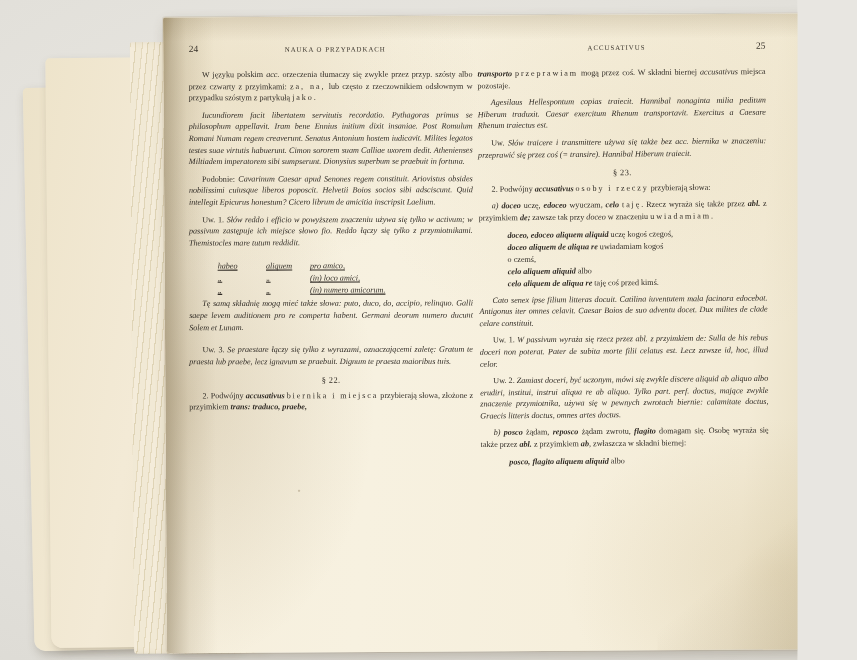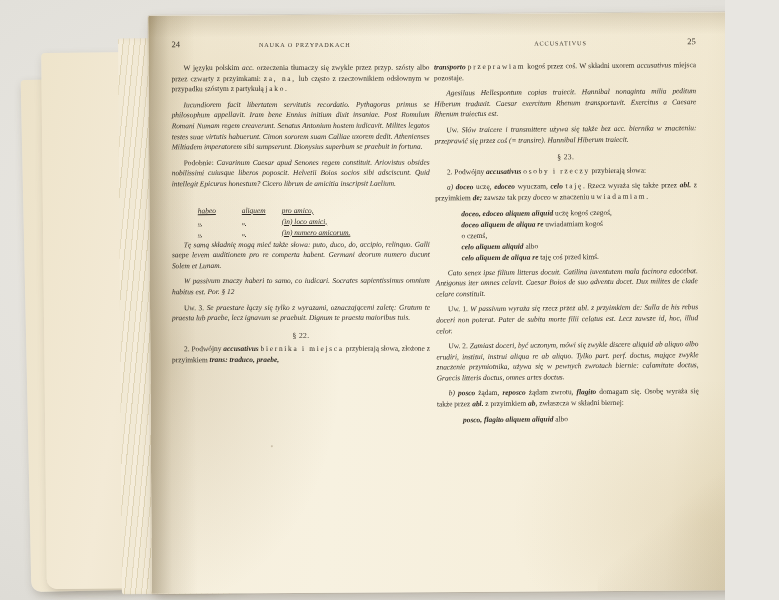--- a/index.html
+++ b/index.html
@@ -188,20 +188,21 @@
 
           <p class="p-ind" id="L-intro"><span>W języku polskim </span><span class="lat">acc.</span><span> orzeczenia tłumaczy się zwykle przez przyp. szósty albo przez czwarty z przyimkami: </span><span class="sparse">za,  na,</span><span> lub często z rzeczownikiem odsłownym w przypadku szóstym z partykułą </span><span class="sparse">jako</span><span>.</span></p>
           <div class="sp"></div>
 
           <p class="p-ind lat">Iucundiorem facit libertatem servitutis recordatio. Pythagoras primus se philosophum appellavit. Iram bene Ennius initium dixit insaniae. Post Romulum Romani Numam regem creaverunt. Senatus Antonium hostem iudicavit. Milites legatos testes suae virtutis habuerunt. Cimon sororem suam Calliae uxorem dedit. Athenienses Miltiadem imperatorem sibi sumpserunt. Dionysius superbum se praebuit in fortuna.</p>
           <div class="sp"></div>
 
           <p class="p-ind" id="L-podobnie"><span>Podobnie: </span><span class="lat">Cavarinum Caesar apud Senones regem constituit. Ariovistus obsides nobilissimi cuiusque liberos poposcit. Helvetii Boios socios sibi adsciscunt. Quid intellegit Epicurus honestum? Cicero librum de amicitia inscripsit Laelium.</span></p>
           <div class="sp"></div>
 
+          <p class="p-ind" id="L-uw1"><span>Uw. 1. </span><span class="lat">Słów reddo i efficio w powyższem znaczeniu używa się tylko w activum; w passivum zastępuje ich miejsce słowo fio. Reddo łączy się tylko z przymiotnikami. Themistocles mare tutum reddidit.</span></p>
           <div class="sp"></div>
 
 
           <div class="dtbl" id="L-habeo">
               <div class="row">
                 <span class="c1 lat">habeo</span>
                 <span class="c2 lat">aliquem</span>
                 <span class="lat">pro amico,</span>
               </div>
               <div class="row">
@@ -212,42 +213,41 @@
               <div class="row">
                 <span class="c1 lat">„</span>
                 <span class="c2 lat">„</span>
                 <span class="lat">(in) numero amicorum.</span>
               </div>
             </div>
 
           <p class="p-ind lat" id="L-same">Tę samą składnię mogą mieć także słowa: puto, duco, do, accipio, relinquo. Galli saepe levem auditionem pro re comperta habent. Germani deorum numero ducunt Solem et Lunam.</p>
           <div class="sp"></div>
 
-          <p class="p-ind lat" id="L-pass">W passivum znaczy haberi to samo, co iudicari. Socrates sapientissimus omnium habitus est. Por. § 12</p>
           <div class="sp"></div>
 
           <p class="p-ind" id="L-uw3"><span>Uw. 3. </span><span class="lat">Se praestare łączy się tylko z wyrazami, oznaczającemi zaletę: Gratum te praesta lub praebe, lecz ignavum se praebuit. Dignum te praesta maioribus tuis.</span></p>
 
           <div class="sect">§ 22.</div>
 
           <p class="p-ind" id="L-s22"><span>2. Podwójny </span><span class="bi">accusativus</span><span> </span><span class="sparse">biernika i miejsca</span><span> przybierają słowa, złożone z przyimkiem </span><span class="bi">trans: traduco, praebe,</span></p>
 
         </div>
       </div>
 
       <div class="page page-right">
 
         <div class="runhead rt">
           <span class="folio">25</span>
           <span class="ttl">ACCUSATIVUS</span>
         </div>
 
         <div class="body">
 
-          <p id="R-trans"><span class="bi">transporto</span><span> </span><span class="sparse">przeprawiam</span><span> kogoś przez coś. W składni uxorem </span><span class="lat">accusativus</span><span> miejsca pozostaje.</span></p>
+          <p id="R-trans"><span class="bi">transporto</span><span> </span><span class="sparse">przeprawiam</span><span> mogą przez coś. W składni biernej </span><span class="lat">accusativus</span><span> miejsca pozostaje.</span></p>
           <div class="sp"></div>
 
           <p class="p-ind lat">Agesilaus Hellespontum copias traiecit. Hannibal nonaginta milia peditum Hiberum traduxit. Caesar exercitum Rhenum transportavit. Exercitus a Caesare Rhenum traiectus est.</p>
           <div class="sp"></div>
 
           <p class="p-ind" id="R-uw"><span>Uw. </span><span class="lat">Słów traicere i transmittere używa się także bez acc. biernika w znaczeniu: przeprawić się przez coś (= transire). Hannibal Hiberum traiecit.</span></p>
 
           <div class="sect">§ 23.</div>
 
           <p class="p-ind" id="R-s23"><span>2. Podwójny </span><span class="bi">accusativus</span><span> </span><span class="sparse">osoby i rzeczy</span><span> przybierają słowa:</span></p>

